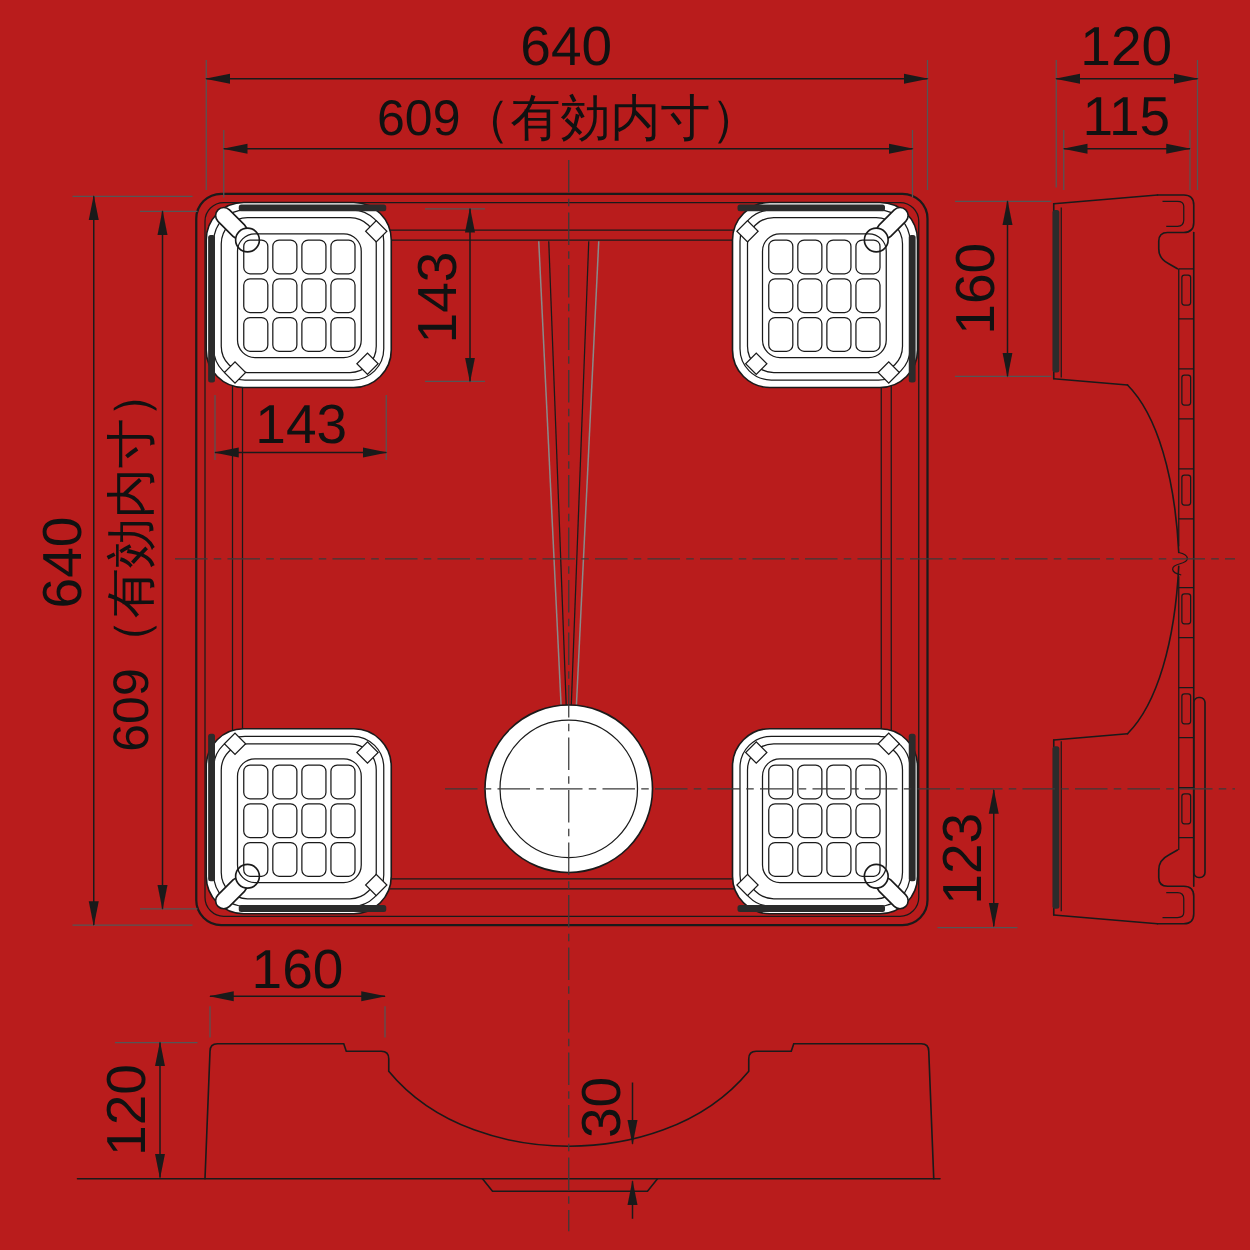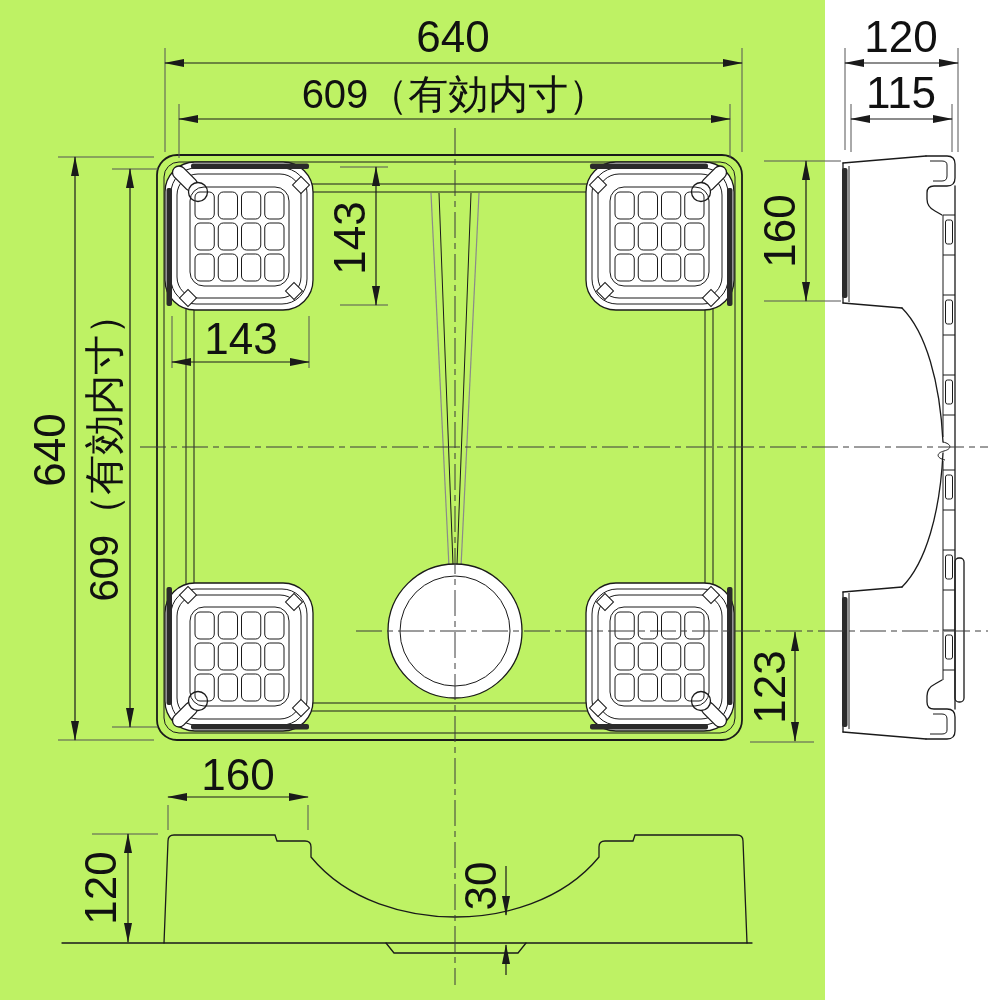--- a/index.html
+++ b/index.html
@@ -1,16 +1,16 @@
 <!DOCTYPE html>
 <html><head>
 <meta charset="utf-8">
 <style>
   html,body{margin:0;padding:0;background:#ffffff;}
-  .stage{width:825px;height:1000px;background:#bef264;}
+  .stage{width:1000px;height:1000px;background:#b91c1c;}
   svg{display:block;}
   .ln   {stroke:#1a1a1a;stroke-width:1.3;fill:none;stroke-linecap:round;}
   .ln2  {stroke:#1a1a1a;stroke-width:1.8;fill:none;}
   .thin {stroke:#1a1a1a;stroke-width:1;fill:none;}
   .gray {stroke:#8a8a8a;stroke-width:1.2;fill:none;}
   .cl   {stroke:#3a3a3a;stroke-width:1;fill:none;stroke-dasharray:26 5 6 5;}
   .dim  {stroke:#1a1a1a;stroke-width:1.2;fill:none;}
   .ext  {stroke:#555;stroke-width:1;fill:none;}
   .wf   {fill:#ffffff;}
   .strip{fill:#2b2b2b;stroke:none;}

